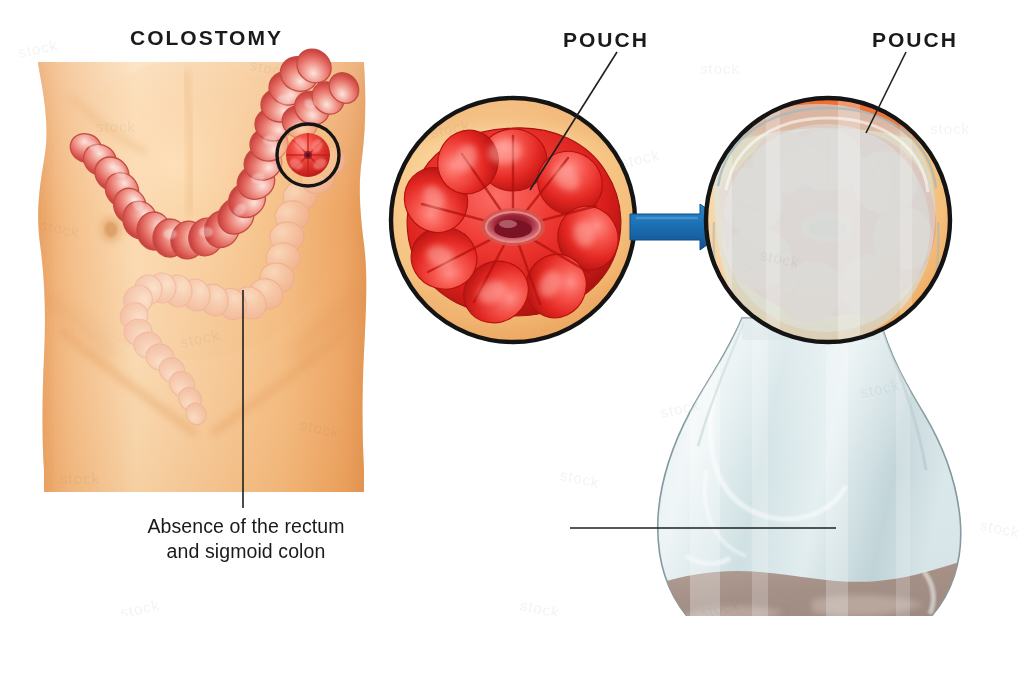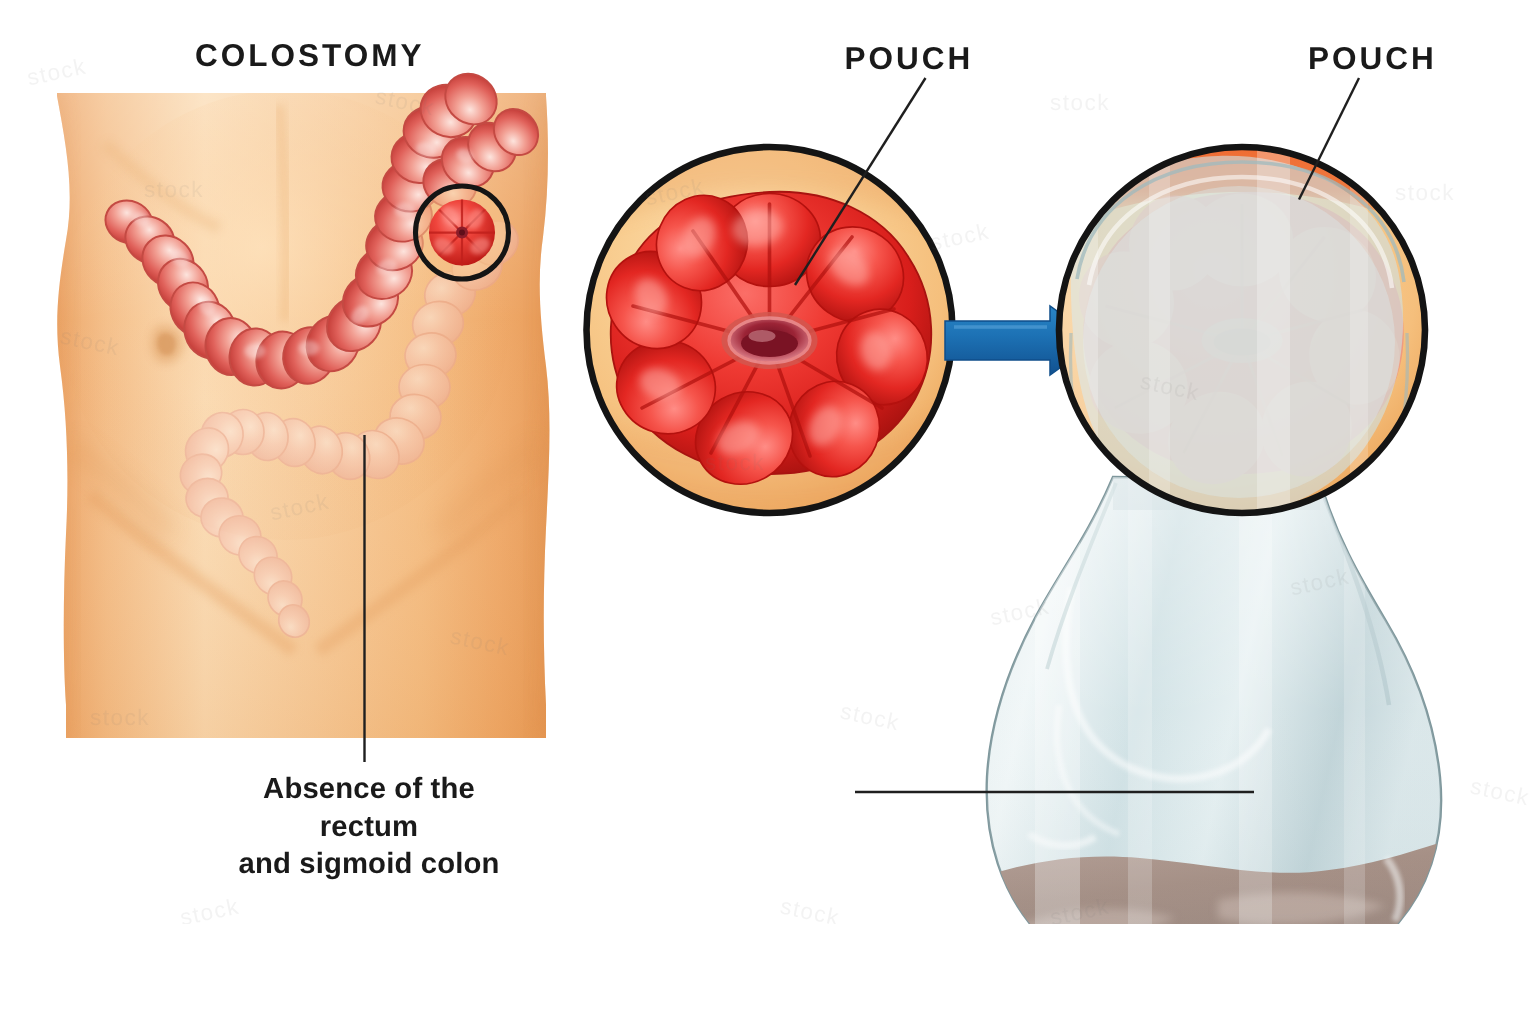--- a/index.html
+++ b/index.html
@@ -31,21 +31,21 @@
     white-space: nowrap;
     -webkit-font-smoothing: antialiased;
   }
   .title-lbl {
     font-size: 21px;
     font-weight: 700;
     letter-spacing: 2.0px;
   }
   .caption-lbl {
     font-size: 19.5px;
-    font-weight: 700;
+    font-weight: 400;
     line-height: 25px;
     letter-spacing: 0.1px;
     white-space: normal;
     text-align: center;
   }
   .caption-left {
     text-align: center;
   }
   .wm {
     position: absolute;

